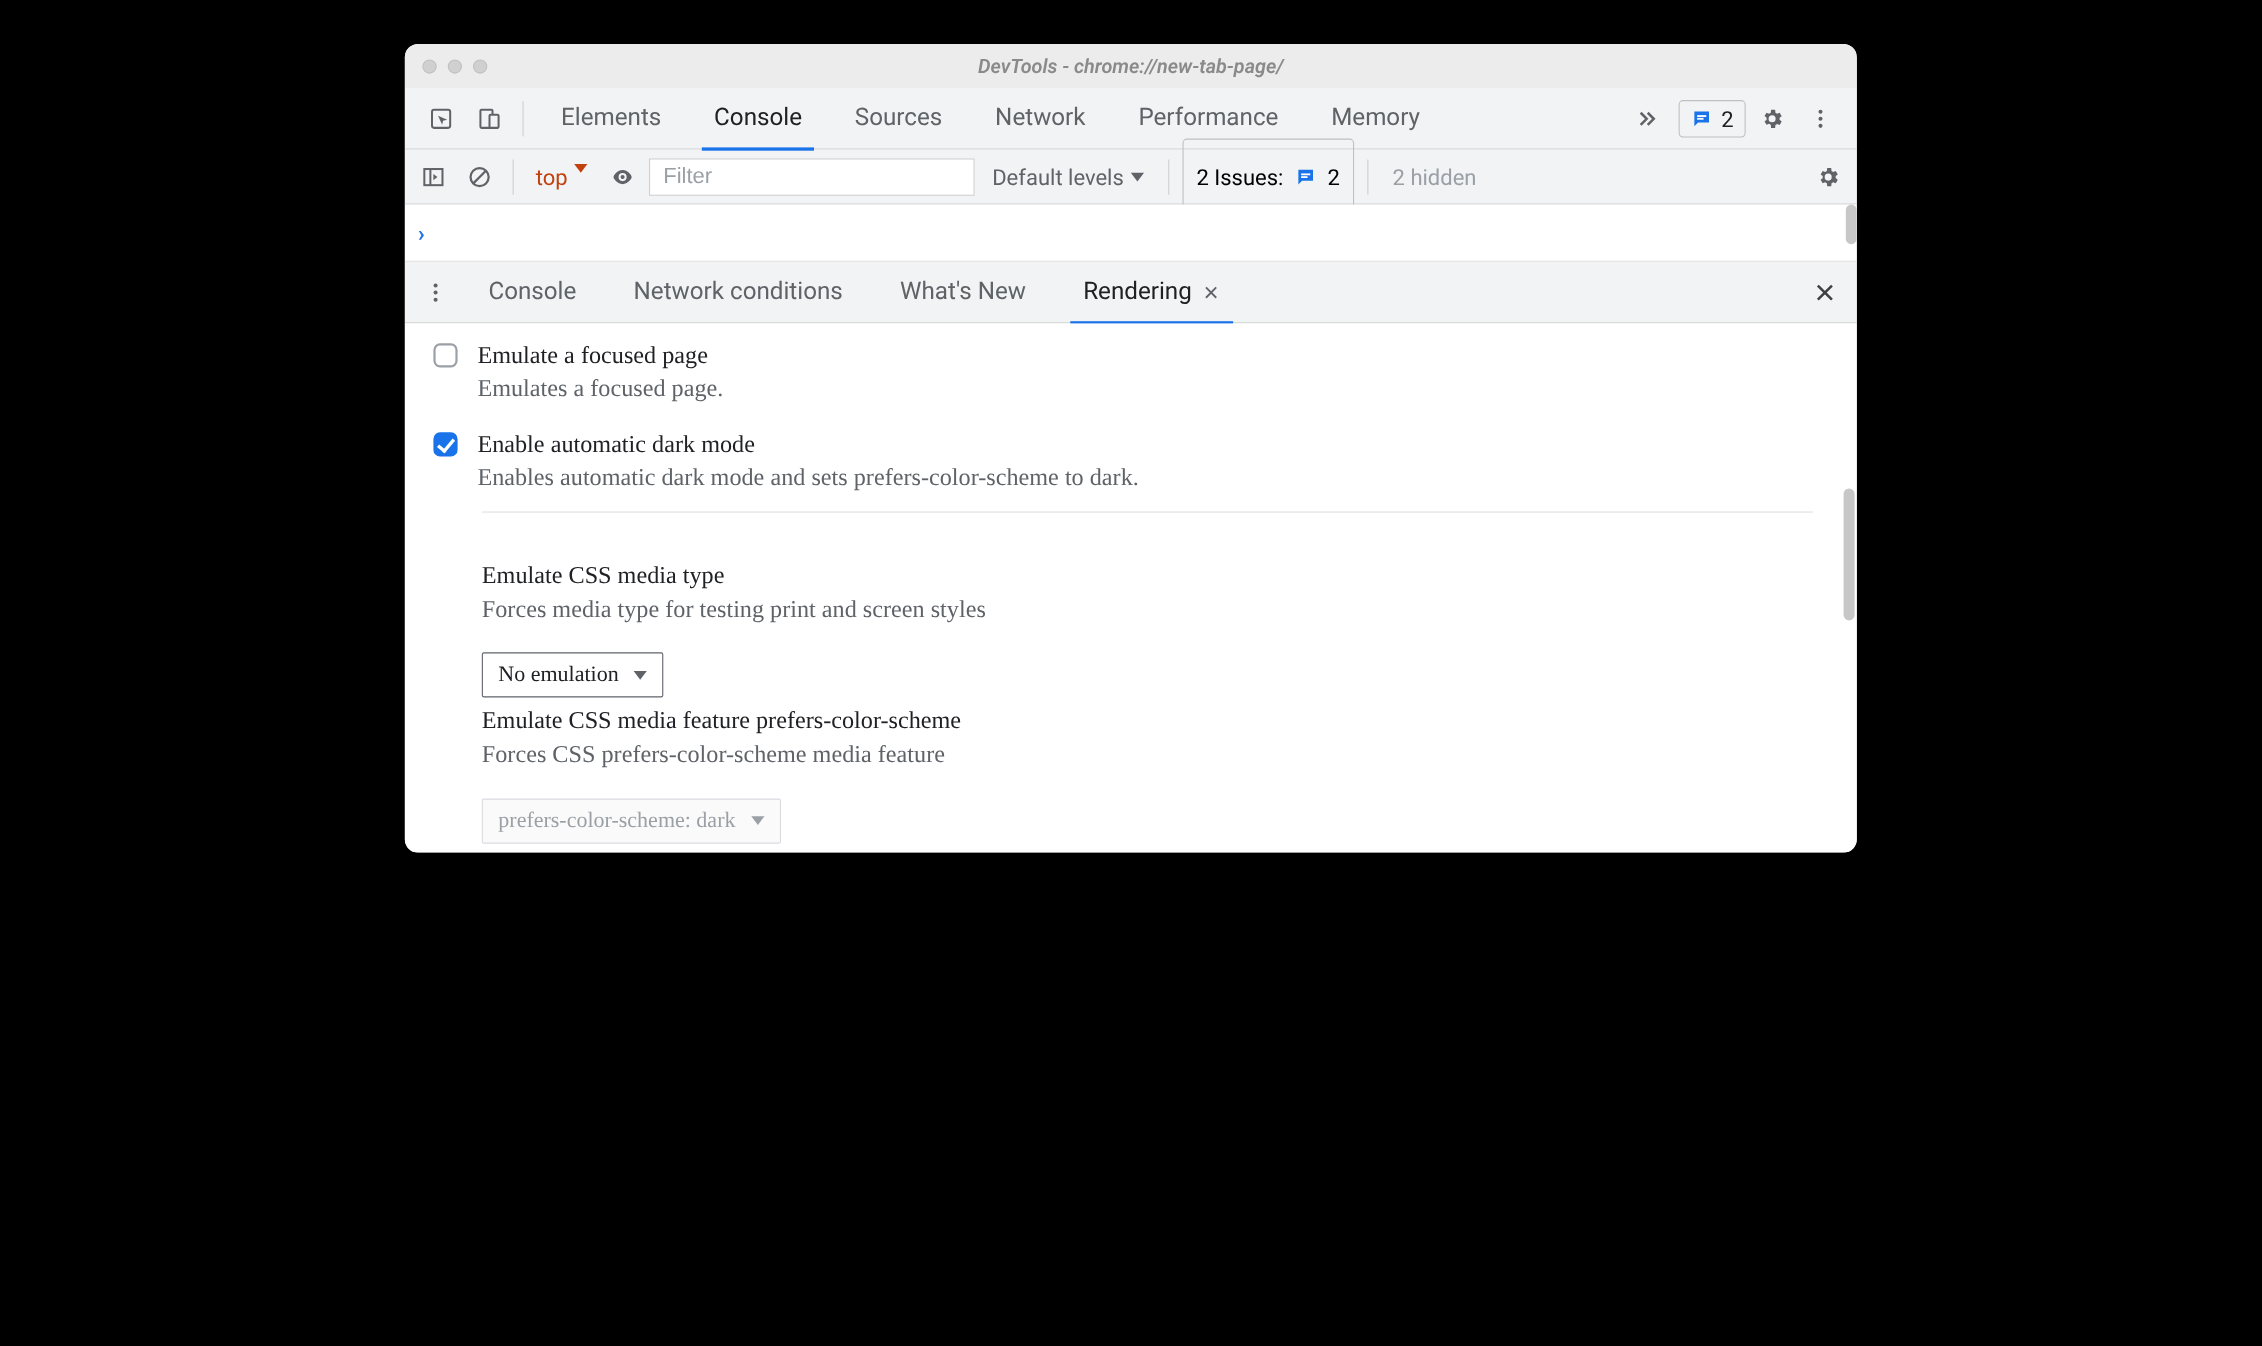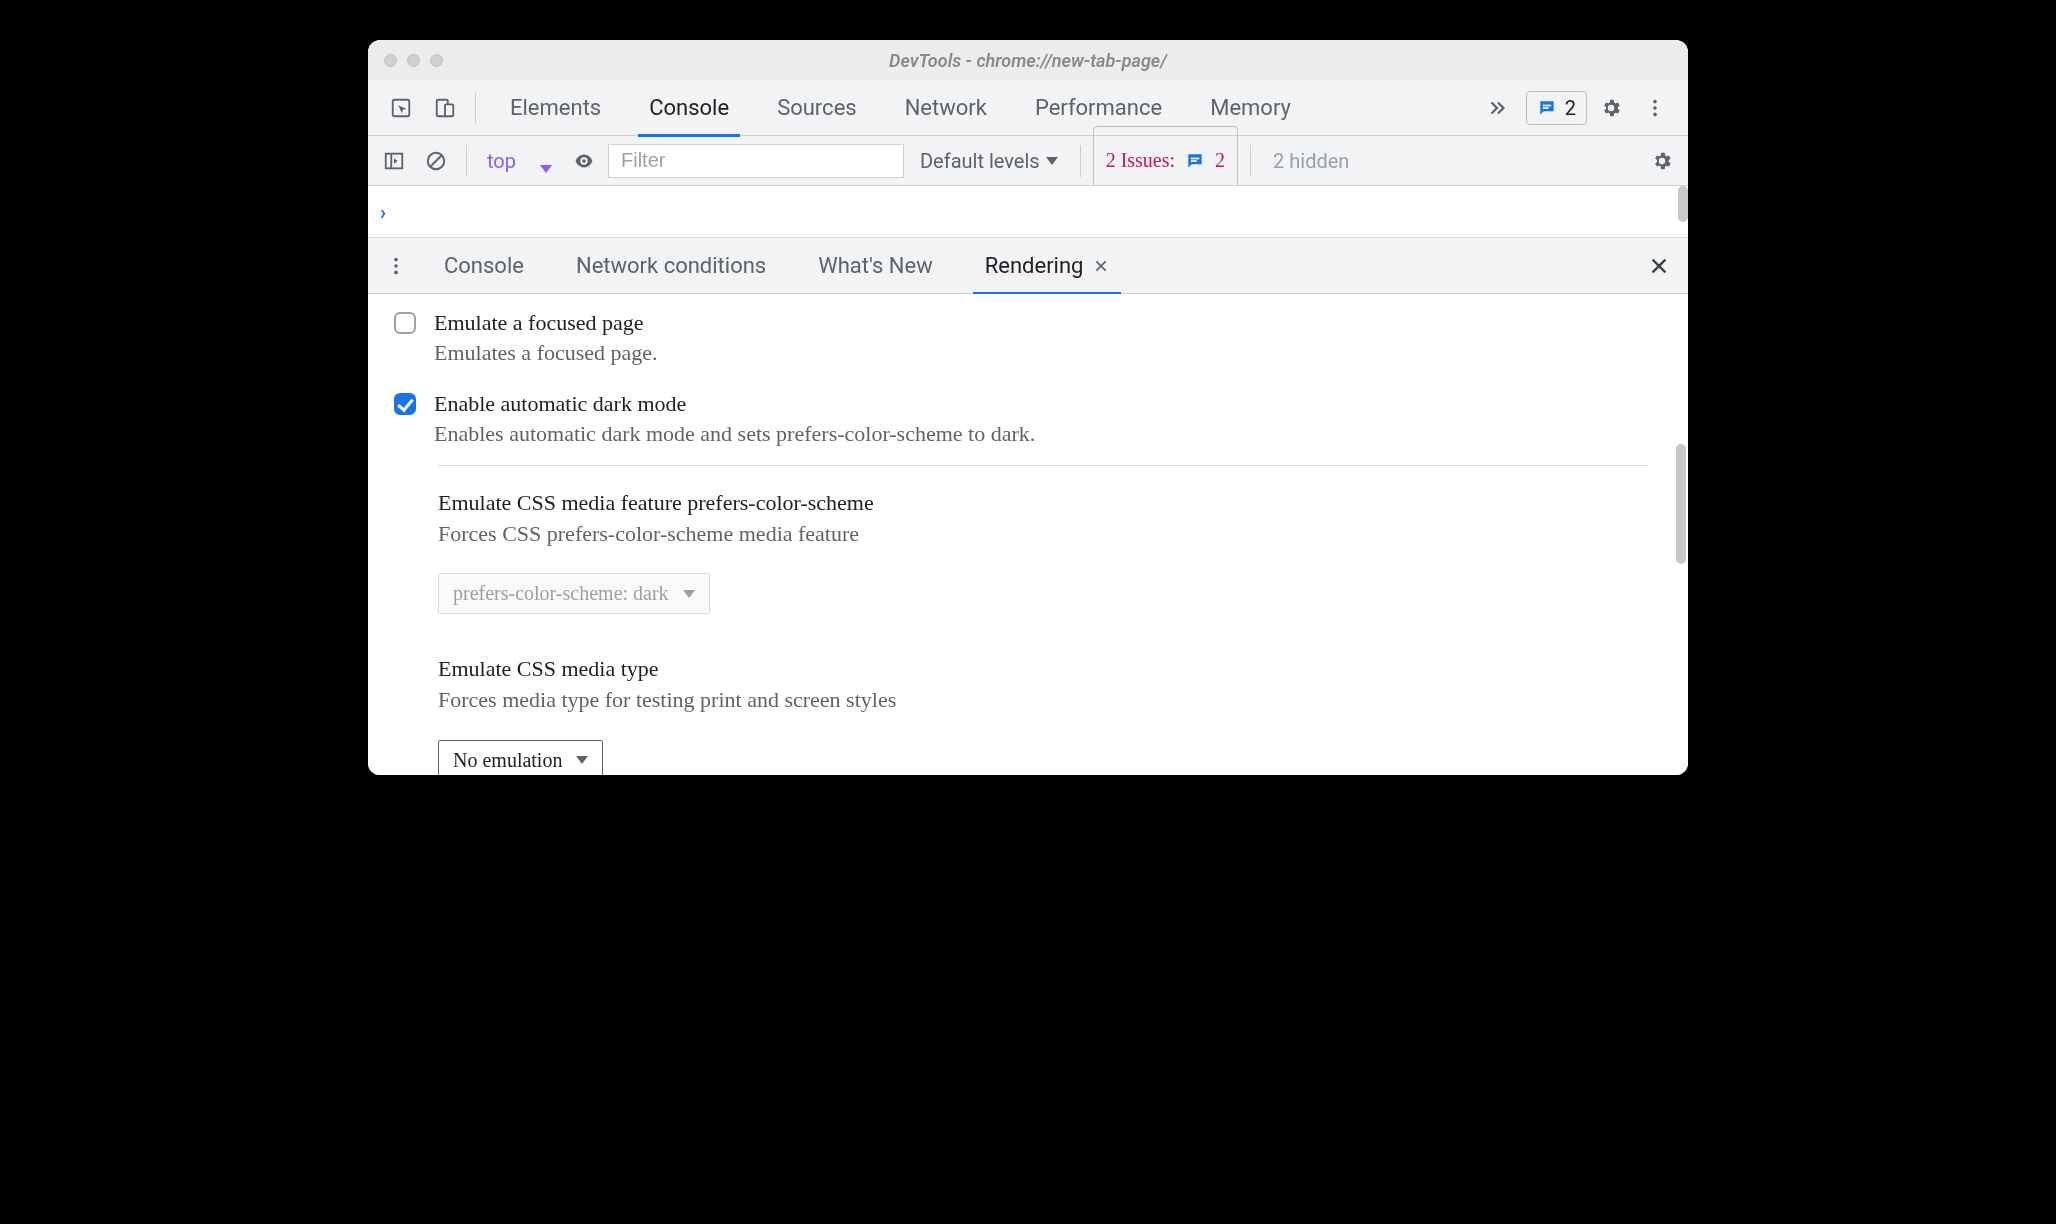--- a/index.html
+++ b/index.html
@@ -114,39 +114,38 @@
     border-bottom: 1px solid #d0d0d0;
     display: flex;
     align-items: center;
     height: 50px;
     padding: 0 8px;
     gap: 6px;
     font-size: 20px;
     color: #5f6368;
   }
   .subtoolbar .iconbtn { width:36px; height:36px; display:flex; align-items:center; justify-content:center; }
-  .context-select { display:flex; align-items:flex-end; gap:24px; padding:0 8px; color:#8b5cf6; }
+  .context-select { display:flex; align-items:flex-start; gap:6px; padding:0 8px; color:#c2410c; }
   .filter-input {
     width: 296px;
     height: 34px;
     border: 1px solid #cfcfcf;
     background: #fff;
     font-size: 20px;
     padding: 0 12px;
     color: #202124;
   }
   .filter-input::placeholder { color:#9aa0a6; }
   .levels-select { display:flex; align-items:center; gap:6px; padding:0 10px; color:#5f6368; }
   .issues-pill {
     display: flex; align-items: center; gap: 10px;
     border: 1px solid #c0c0c0;
     border-radius: 4px;
     padding: 22px 12px;
-    color: #be185d;
-    font-family: Liberation Serif, serif;
+    color: #000000;
   }
   .issues-pill .msgicon { color:#1a73e8; display:flex; }
   .hidden-text { color:#9aa0a6; padding:0 10px; }
 
   .console-body {
     background: #fff;
     height: 52px;
     display: flex;
     align-items: center;
     padding: 0 12px;
@@ -420,34 +419,34 @@
           <span class="checkbox checked"></span>
         </span>
       <div class="texts">
         <div class="otitle">Enable automatic dark mode</div>
         <div class="odesc">Enables automatic dark mode and sets prefers-color-scheme to dark.</div>
       </div>
     </div>
 
     <div class="hr"></div>
 
+    <div class="section" style="padding-top:32px; padding-bottom:0;">
+      <div class="stitle">Emulate CSS media type</div>
+      <div class="sdesc">Forces media type for testing print and screen styles</div>
+      <div class="select-box solid" style="margin-bottom:-6px;">
+        <span>No emulation</span>
+        <span class="caret tri-down"></span>
+      </div>
+    </div>
+
     <div class="section">
       <div class="stitle">Emulate CSS media feature prefers-color-scheme</div>
       <div class="sdesc">Forces CSS prefers-color-scheme media feature</div>
       <div class="select-box">
         <span>prefers-color-scheme: dark</span>
         <span class="caret tri-down"></span>
       </div>
     </div>
 
-    <div class="section" style="padding-top:32px; padding-bottom:0;">
-      <div class="stitle">Emulate CSS media type</div>
-      <div class="sdesc">Forces media type for testing print and screen styles</div>
-      <div class="select-box solid" style="margin-bottom:-6px;">
-        <span>No emulation</span>
-        <span class="caret tri-down"></span>
-      </div>
-    </div>
-
     <div class="scroll-thumb"></div>
   </div>
 
 </div>
 
 </body></html>

